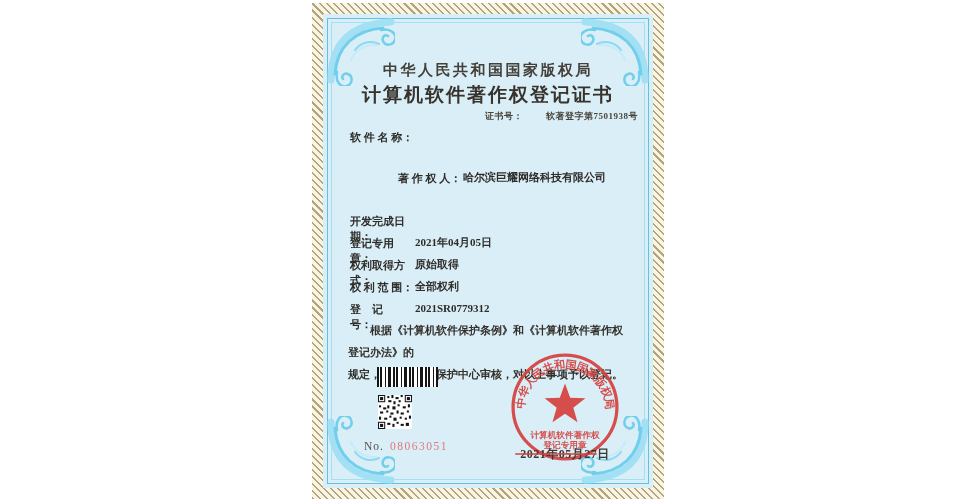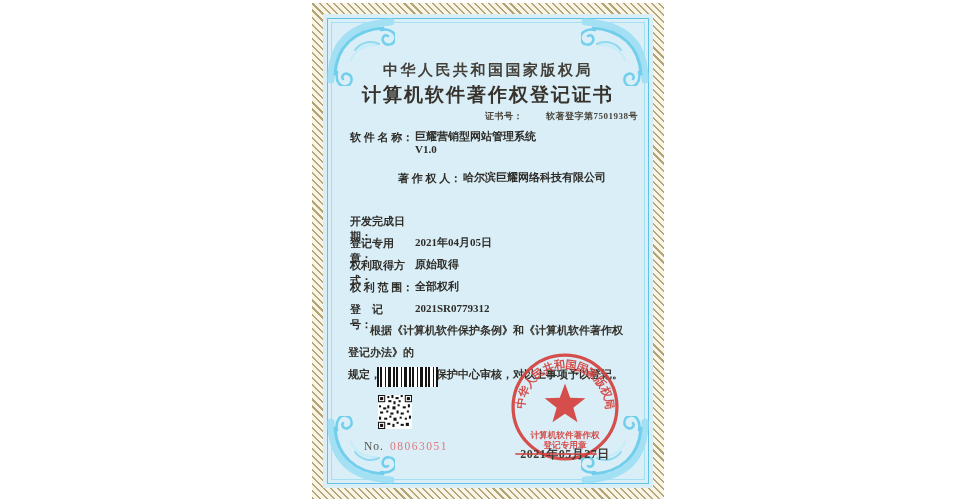--- a/index.html
+++ b/index.html
@@ -116,24 +116,20 @@
 
   <div class="authority">中华人民共和国国家版权局</div>
   <div class="main-title">计算机软件著作权登记证书</div>
 
   <div class="certno">
     <span class="lbl">证书号：</span><span>软著登字第7501938号</span>
   </div>
 
   <div class="row r0">
     <span class="lbl">软 件 名 称：</span>
-    <span class="val">
-      <span>巨耀营销型网站管理系统</span><br>
-      <span>V1.0</span>
-    </span>
   </div>
   <div class="row r1">
     <span class="lbl">著 作 权 人：</span>
     <span class="val">哈尔滨巨耀网络科技有限公司</span>
   </div>
   <div class="row r2">
     <span class="lbl">开发完成日期：</span>
   </div>
   <div class="row r3">
     <span class="lbl">登记专用章：</span>

